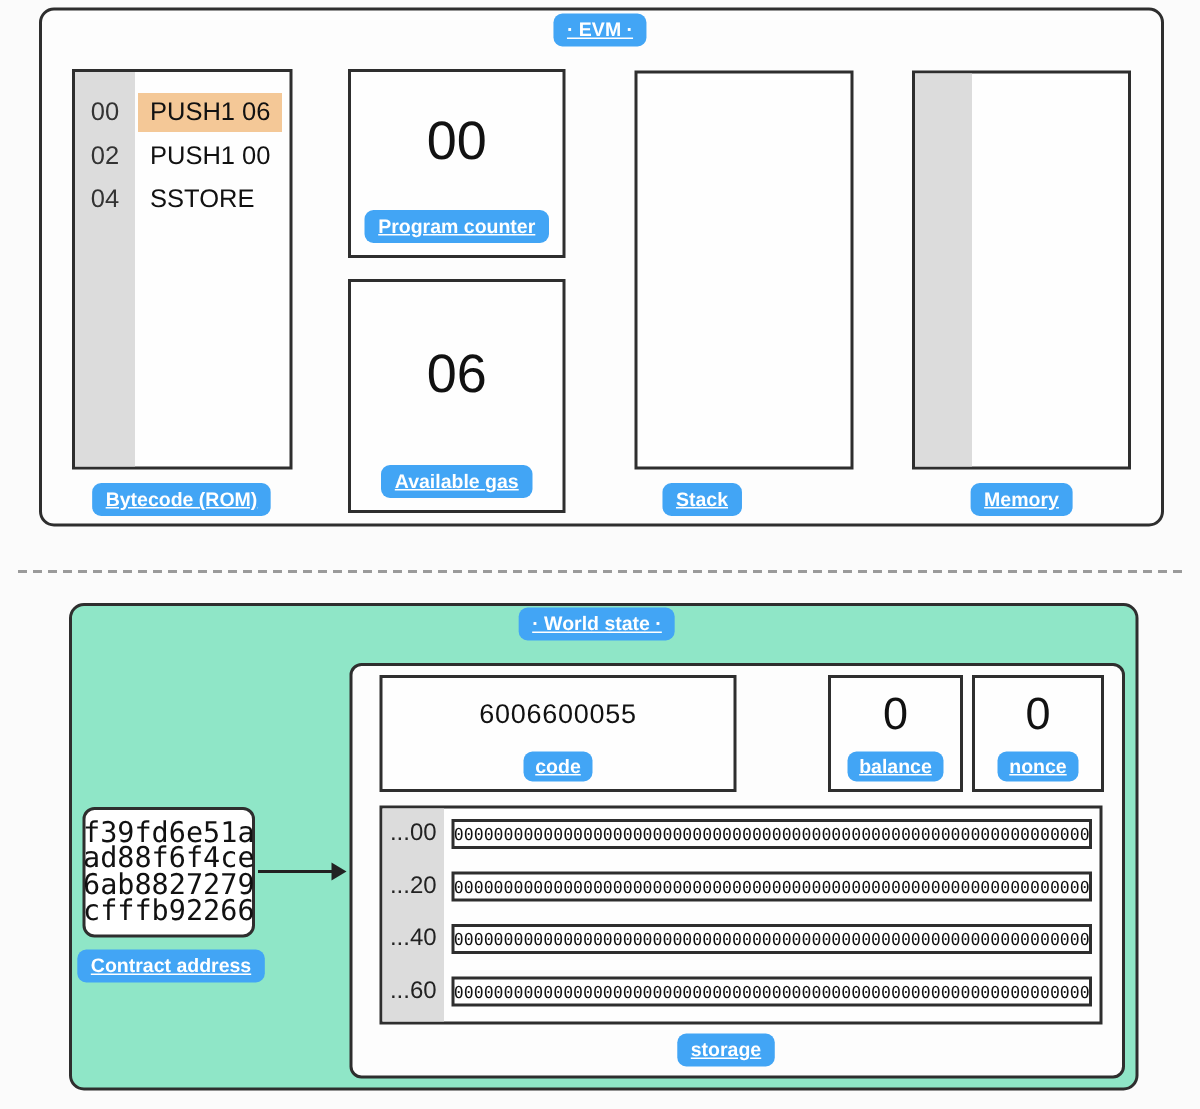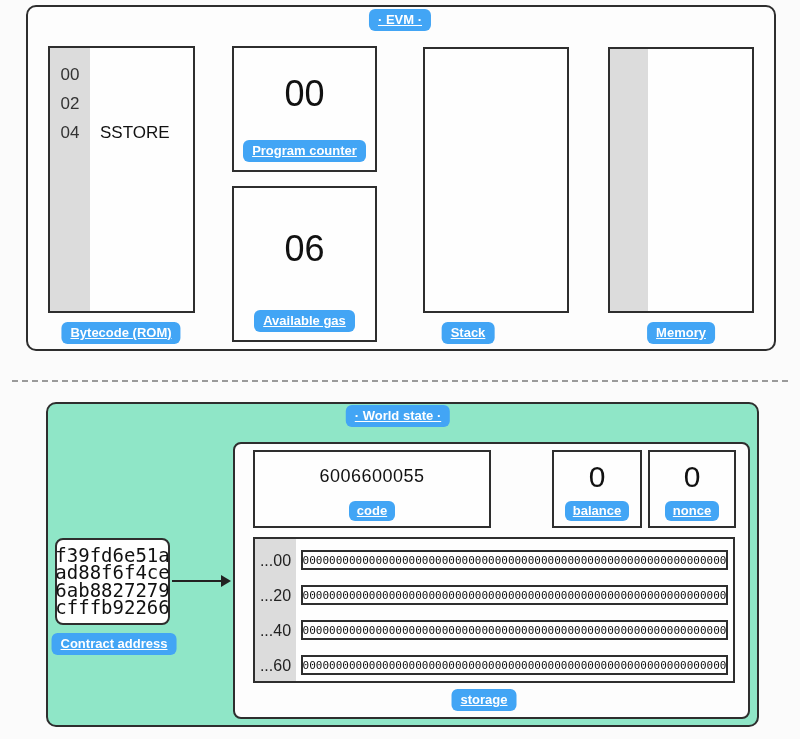--- a/index.html
+++ b/index.html
@@ -69,43 +69,45 @@
   #code-box    { left:253px; top:450px; width:238px; height:78px; }
   #code-box .vp-value { font-size:18px; letter-spacing:0.5px; }
   #code-box .vp-badge, #balance-box .vp-badge, #nonce-box .vp-badge { margin-bottom:5px; padding:2px 8px; }
   #balance-box { left:552px; top:450px; width:90px; height:78px; }
   #nonce-box   { left:648px; top:450px; width:88px; height:78px; }
   #balance-box .vp-value, #nonce-box .vp-value { font-size:30px; }
 
   #storage-box { left:253px; top:537px; width:482px; height:146px; }
   #storage-box .gray-strip { width:41px; }
   #storage-rows { position:absolute; left:0; top:0; right:0; }
-  .st-row { display:flex; align-items:flex-end; margin:3px 0 7px 0; height:28px; position:relative; }
+  .st-row { display:flex; align-items:center; margin:3px 0 7px 0; height:28px; position:relative; }
   .st-offset { width:41px; text-align:center; font-size:16px; color:#222; }
   .st-cell { margin-left:5px; width:427px; height:20px; border:2px solid #2e2e2e; background:#fff;
     display:flex; align-items:center; justify-content:center;
     font-family:"DejaVu Sans Mono", monospace; font-size:11px; color:#111; white-space:nowrap; overflow:hidden; }
   #storage-badge { left:484px; top:689px; }
 </style>
 </head>
 <body>
 
 <div id="page">
 
   <div class="abs" id="evm-box"></div>
   <span class="badge abs cx" id="evm-badge">· EVM ·</span>
 
   <div class="panel" id="bytecode-panel">
     <div class="gray-strip"></div>
     <div id="bytecode-rows">
       <div class="bc-row">
         <div class="bc-offset">00</div>
+        <div class="bc-instr hl">PUSH1 06</div>
       </div>
       <div class="bc-row">
         <div class="bc-offset">02</div>
+        <div class="bc-instr">PUSH1 00</div>
       </div>
       <div class="bc-row">
         <div class="bc-offset">04</div>
         <div class="bc-instr">SSTORE</div>
       </div>
     </div>
   </div>
   <span class="badge abs cx" id="bytecode-badge">Bytecode (ROM)</span>
 
   <div class="panel value-panel" id="pc-panel">

